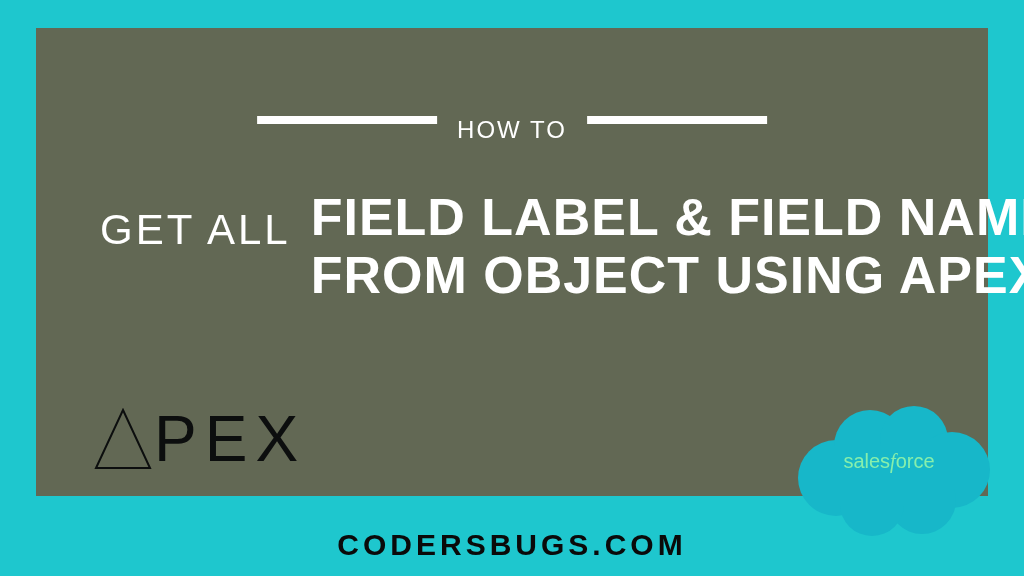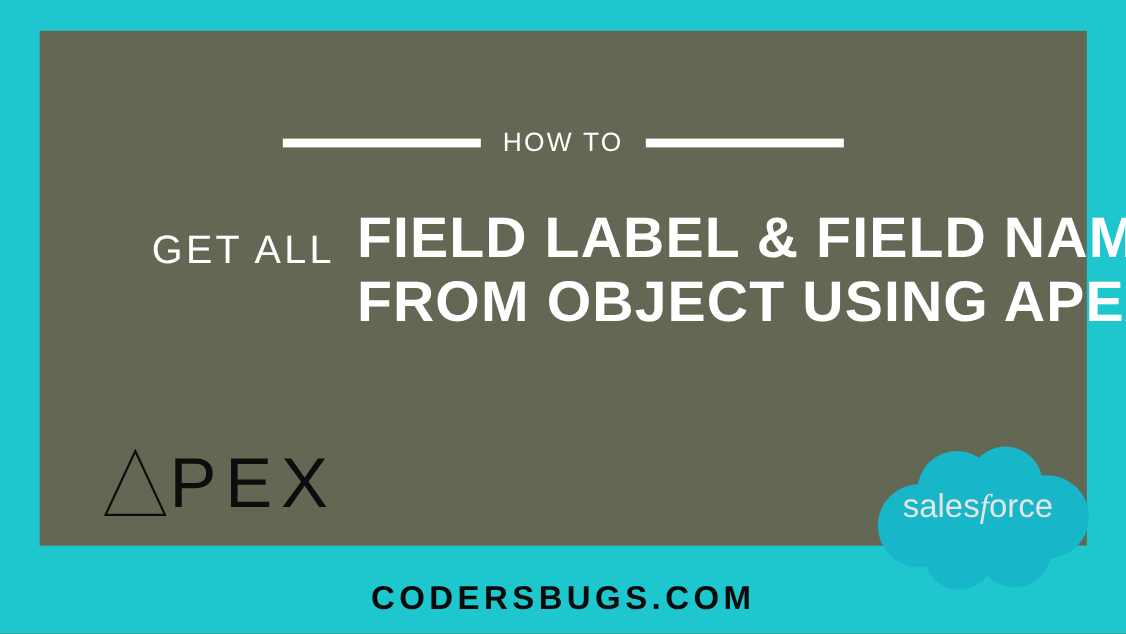--- a/index.html
+++ b/index.html
@@ -16,21 +16,21 @@
     width: 952px;
     height: 468px;
     background: #626854;
   }
   .kicker-row {
     position: absolute;
     top: 88px;
     left: 50%;
     transform: translateX(-50%);
     display: flex;
-    align-items: center;
+    align-items: flex-start;
     gap: 20px;
   }
   .kicker-line {
     width: 180px;
     height: 8px;
     background: #ffffff;
   }
   .kicker-text {
     color: #ffffff;
     font-weight: 400;
@@ -45,24 +45,23 @@
     width: 100%;
     display: flex;
     align-items: flex-start;
     padding-left: 64px;
     gap: 20px;
   }
   .getall {
     color: #ffffff;
     font-weight: 400;
     letter-spacing: 3px;
-    font-size: 36px;
+    font-size: 42px;
     margin-top: 18px;
     white-space: nowrap;
-    margin-left: 38px;
   }
   .headline {
     color: #ffffff;
     font-weight: 900;
     letter-spacing: 1px;
     line-height: 1.12;
   }
   .headline-line1 { font-size: 52px; white-space: nowrap; }
   .headline-line2 { font-size: 52px; white-space: nowrap; }
   .apex-logo {
@@ -88,22 +87,22 @@
     bottom: -46px;
     width: 210px;
     height: 150px;
   }
   .sf-cloud svg { width: 100%; height: 100%; display: block; }
   .sf-label {
     position: absolute;
     left: 50%;
     top: 46%;
     transform: translate(-50%, -50%);
-    color: #e5e5e5;
-    font-size: 30px;
+    color: #86efac;
+    font-size: 20px;
     letter-spacing: 0px;
   }
   .sf-label .italic-f { font-style: italic; font-family: Georgia, 'Times New Roman', serif; }
   .site {
     position: absolute;
     left: 50%;
     bottom: 14px;
     transform: translateX(-50%);
     color: #0a0a0a;
     letter-spacing: 4px;

